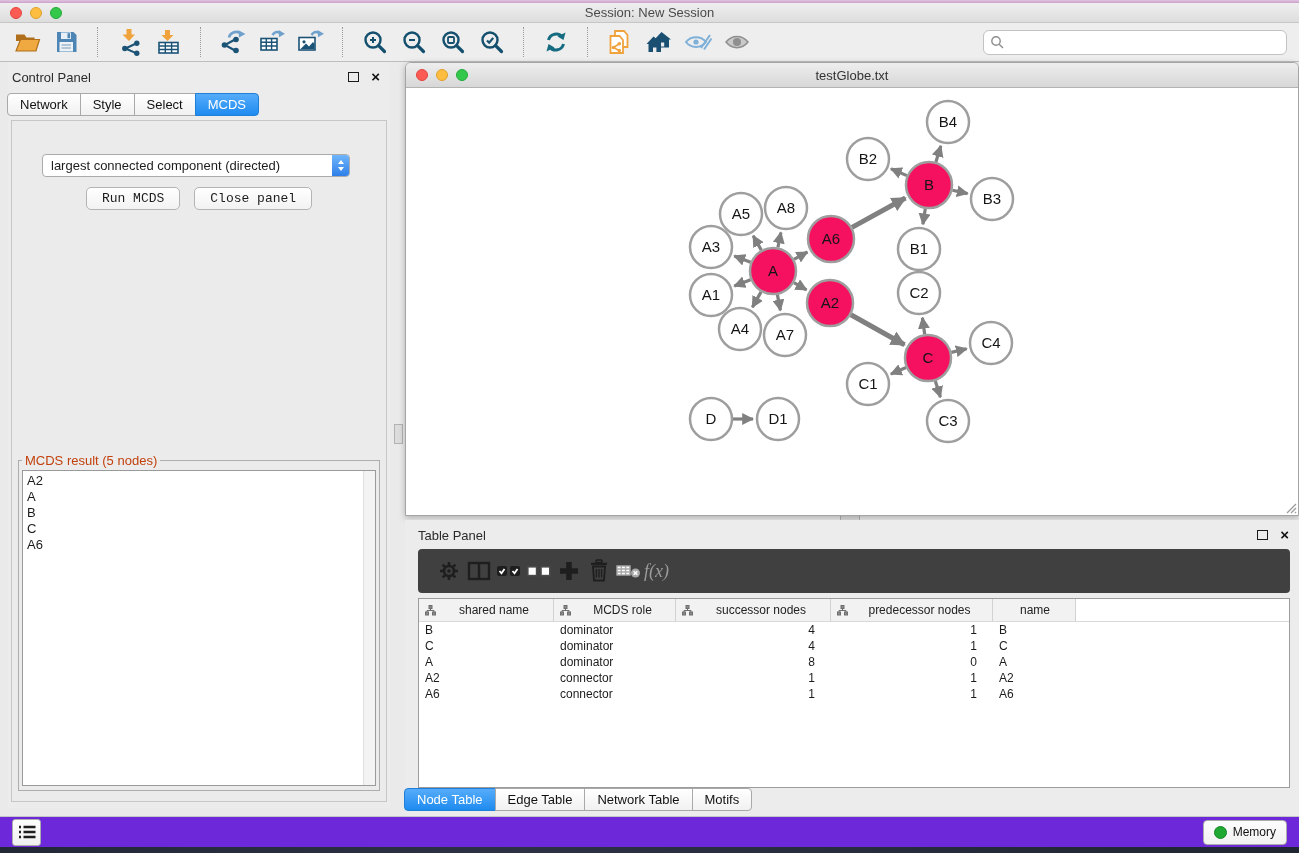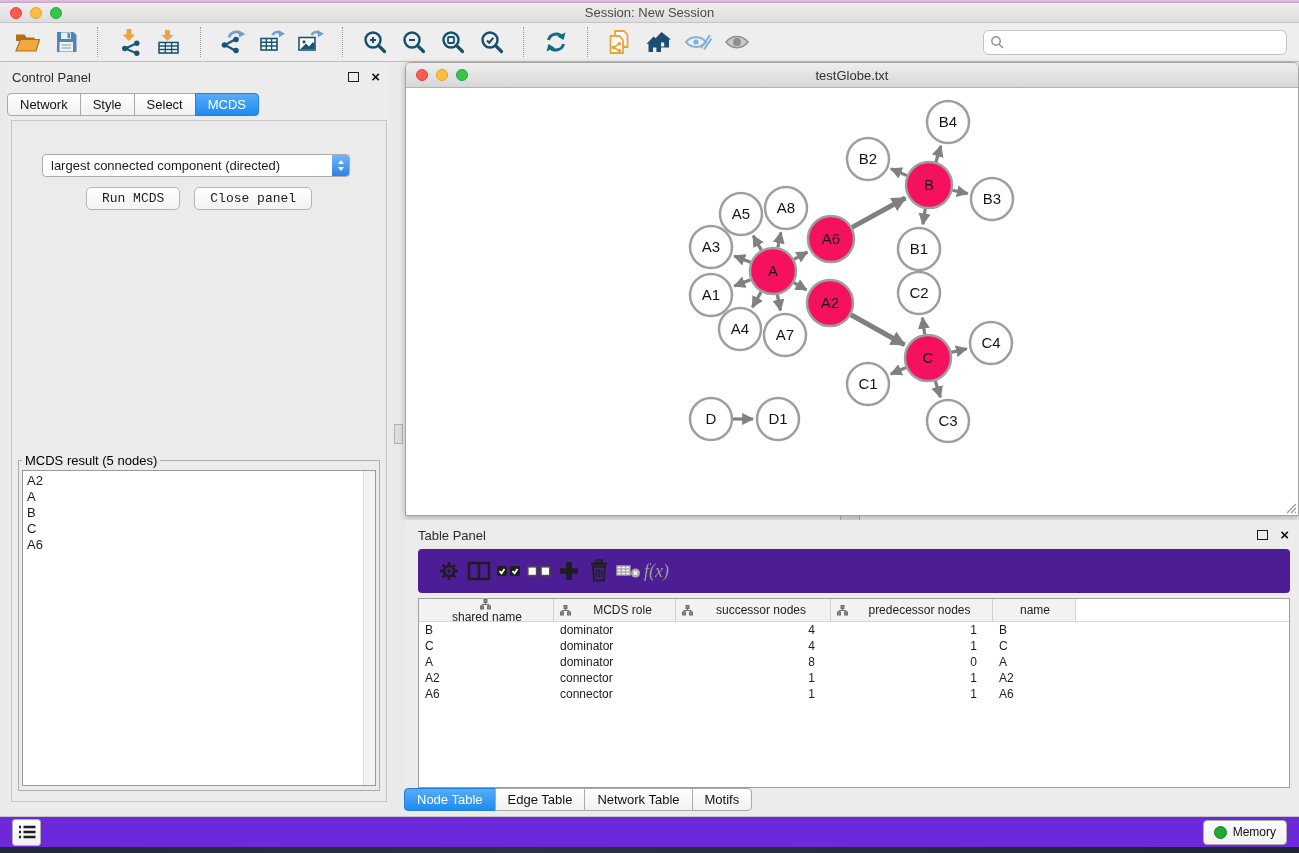--- a/index.html
+++ b/index.html
@@ -49,41 +49,41 @@
               align-items:center;justify-content:center;gap:3px}
   .tri-up{width:0;height:0;border-left:3.5px solid transparent;border-right:3.5px solid transparent;
           border-bottom:4px solid #fff}
   .tri-dn{width:0;height:0;border-left:3.5px solid transparent;border-right:3.5px solid transparent;
           border-top:4px solid #fff}
   .btn-row{position:absolute;left:0;right:0;top:66px;display:flex;justify-content:center;gap:14px}
   .mac-btn{background:linear-gradient(#FFFFFF,#F2F2F2);border:1px solid #B4B4B4;border-radius:5px;
            font-size:13px;padding:3px 15px;color:#1c1c1c;font-family:Liberation Mono, monospace}
   fieldset.mcds{position:absolute;left:6px;right:6px;top:332px;height:330px;border:1px solid #ADADAD;
                 margin:0;padding:2px 3px 4px 3px}
-  fieldset.mcds legend{font-size:13px;padding:0 3px;color:#000000}
+  fieldset.mcds legend{font-size:13px;padding:0 3px;color:#c2410c}
   .mcds-list{height:100%;background:#fff;border:1px solid #9A9A9A;box-sizing:border-box;
              font-size:13px;position:relative;padding:2px 0 0 4px;line-height:16px;overflow:hidden}
   .mcds-track{position:absolute;right:0;top:0;bottom:0;width:11px;background:#F3F3F3;border-left:1px solid #E0E0E0}
 
   
   .netwin{left:405px;top:62px;width:894px;height:454px;background:#fff;border:1px solid #A4A4A4;
           border-radius:6px 6px 0 0;box-sizing:border-box;box-shadow:0 2px 6px rgba(0,0,0,.25)}
   .net-title{height:24px;background:linear-gradient(#EEEEEE,#D7D7D7);border-bottom:1px solid #B3B3B3;
              border-radius:5px 5px 0 0;display:flex;align-items:center;position:relative}
   .net-title .title-text{font-size:13px;color:#333}
   .graph-wrap{position:absolute;left:0;top:25px;right:0;bottom:0;overflow:hidden}
   .grip{position:absolute;right:1px;bottom:1px}
 
   
   .vsplit-handle{left:394px;top:424px;width:9px;height:20px;background:#DCDCDC;border:1px solid #B2B2B2;box-sizing:border-box}
   .hsplit-handle{left:840px;top:515px;width:20px;height:6px;background:#DCDCDC;border:1px solid #B2B2B2;box-sizing:border-box}
 
   
   .tpanel{left:405px;top:520px;width:894px;height:296px;background:#ECECEC}
-  .tp-toolbar{position:absolute;left:13px;right:9px;top:29px;height:44px;background:#4c1d95;
+  .tp-toolbar{position:absolute;left:13px;right:9px;top:29px;height:44px;background:#404040;
               border-radius:4px;display:flex;align-items:center;padding-left:16px}
   .fx{font-family:"Liberation Serif",serif;font-style:italic;font-size:18px;color:#9B9B9B}
   .ntable{position:absolute;left:13px;top:78px;width:872px;height:190px;background:#fff;
           border:1px solid #9C9C9C;box-sizing:border-box;overflow:hidden}
   .thead{display:flex;height:22px;border-bottom:1px solid #D8D8D8}
   .th{box-sizing:border-box;background:#F2F2F2;border-right:1px solid #D2D2D2;display:flex;
       align-items:center;font-size:12px;color:#222;padding:0 4px 0 6px}
   .th .th-label{flex:1;text-align:center;white-space:nowrap;overflow:hidden}
   .tr{display:flex;height:16px;align-items:center}
   .td{box-sizing:border-box;font-size:12px;padding:0 6px;white-space:nowrap;overflow:hidden}
@@ -481,21 +481,21 @@
           <path d="M1 7 h13 M1 10 h13 M5.3 4 v9 M9.6 4 v9" fill="none"></path>
         </g>
         <circle cx="19.5" cy="11" r="4.5" fill="#A9A9A9"></circle>
         <path d="M17.7 9.2 l3.6 3.6 M21.3 9.2 l-3.6 3.6" stroke="#FFFFFF" stroke-width="1.5"></path>
       </svg>
     </span>
     <span class="fx">f(x)</span>
   </div>
   <div class="ntable">
     <div class="thead">
-        <div class="th" style="width: 135px; flex-direction: column;">
+        <div class="th" style="width: 135px;">
           <svg width="11" height="11" viewBox="0 0 11 11" style="margin-right:3px">
             <path d="M5.5 3.5 V5.5 M2 7 V5.5 H9 V7" stroke="#6e6e6e" fill="none"></path>
             <g fill="#8a8a8a" stroke="#6e6e6e" stroke-width="1">
               <rect x="4" y="0.5" width="3" height="3"></rect>
               <rect x="0.5" y="7" width="3" height="3"></rect>
               <rect x="7.5" y="7" width="3" height="3"></rect>
             </g>
           </svg>
           <span class="th-label">shared name</span>
         </div>

